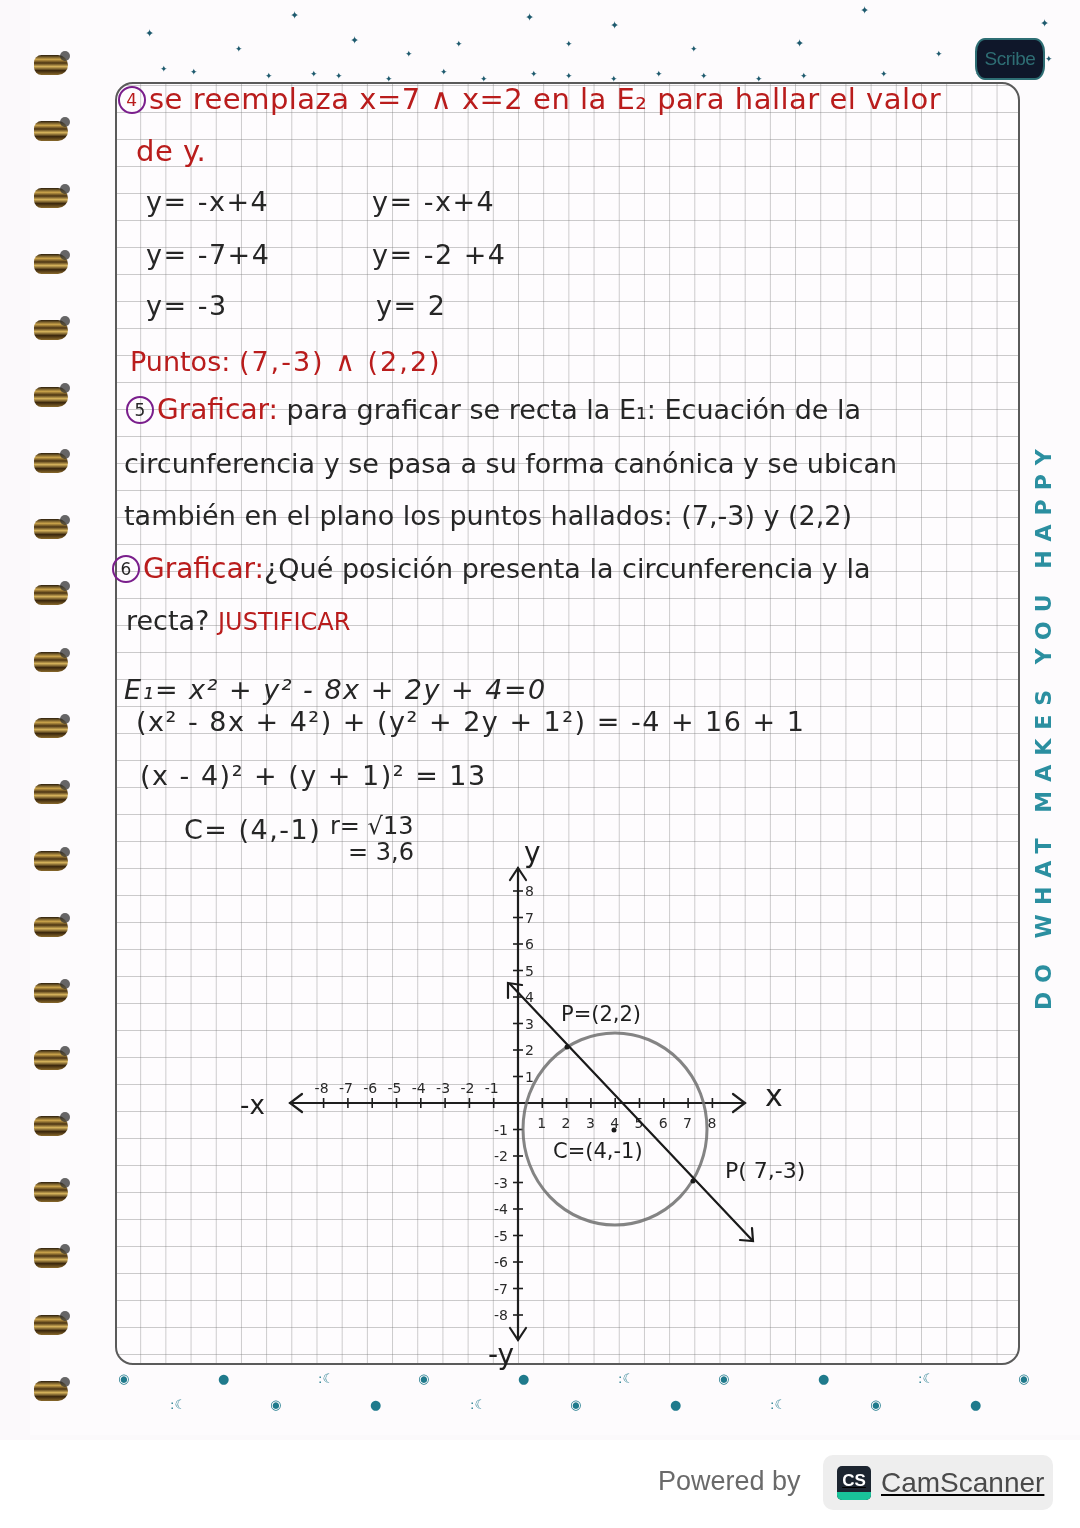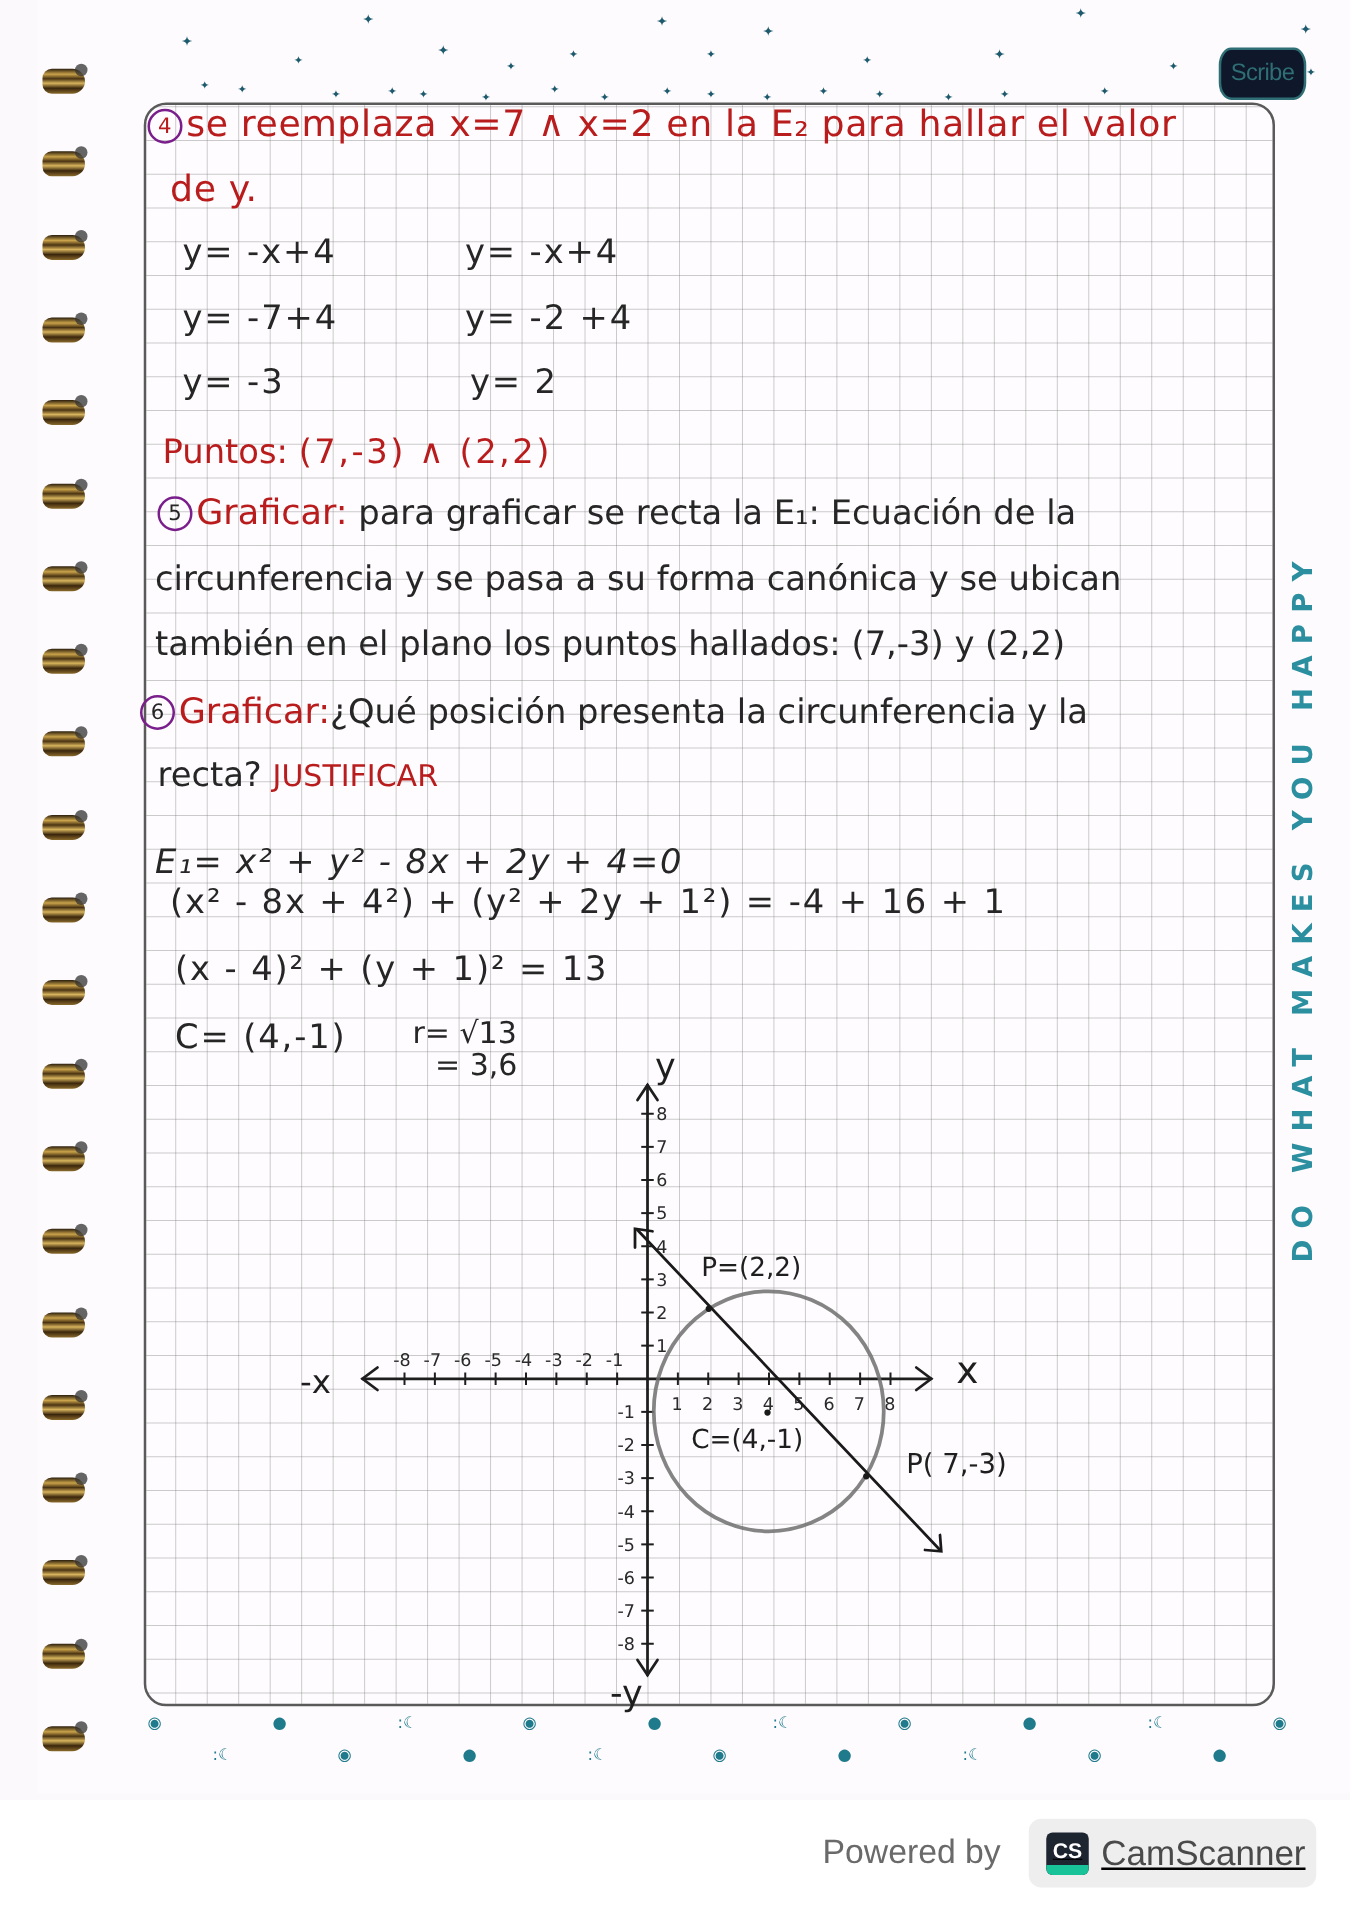--- a/index.html
+++ b/index.html
@@ -233,21 +233,21 @@
   <span class="circled">6</span><span class="purple" style="font-size:28px;">Graficar:</span><span>¿Qué posición presenta la circunferencia y la</span>
 </div>
 <div class="hw body-txt dark" style="left:126px; top:605px;">
   <span>recta?</span>
   <span class="purple" style="font-size:24px;">JUSTIFICAR</span>
 </div>
 
 <div class="hw dark math" style="left:124px; top:674px;font-style:italic;">E₁= x² + y² - 8x + 2y + 4=0</div>
 <div class="hw dark math" style="left:136px; top:706px;">(x² - 8x + 4²) + (y² + 2y + 1²) = -4 + 16 + 1</div>
 <div class="hw dark math" style="left:140px; top:760px;">(x - 4)² + (y + 1)² = 13</div>
-<div class="hw dark math" style="left:140px; top:814px;">C= (4,-1)</div>
+<div class="hw dark math" style="left:140px; top:814px;padding-left:44px;">C= (4,-1)</div>
 <div class="hw dark" style="left:330px; top:812px; font-size:24px;">r= √13</div>
 <div class="hw dark" style="left:348px; top:838px; font-size:24px;">= 3,6</div>
 
 <svg class="graph" viewBox="0 0 1080 1528">
 
   <g stroke="#1e1e1e" stroke-width="2.2" fill="none" stroke-linecap="round">
     <line x1="290" y1="1103" x2="745" y2="1103"></line>
     <polyline points="302,1094 290,1103 302,1112"></polyline>
     <polyline points="733,1094 745,1103 733,1112"></polyline>
     <line x1="518" y1="868" x2="518" y2="1340"></line>

